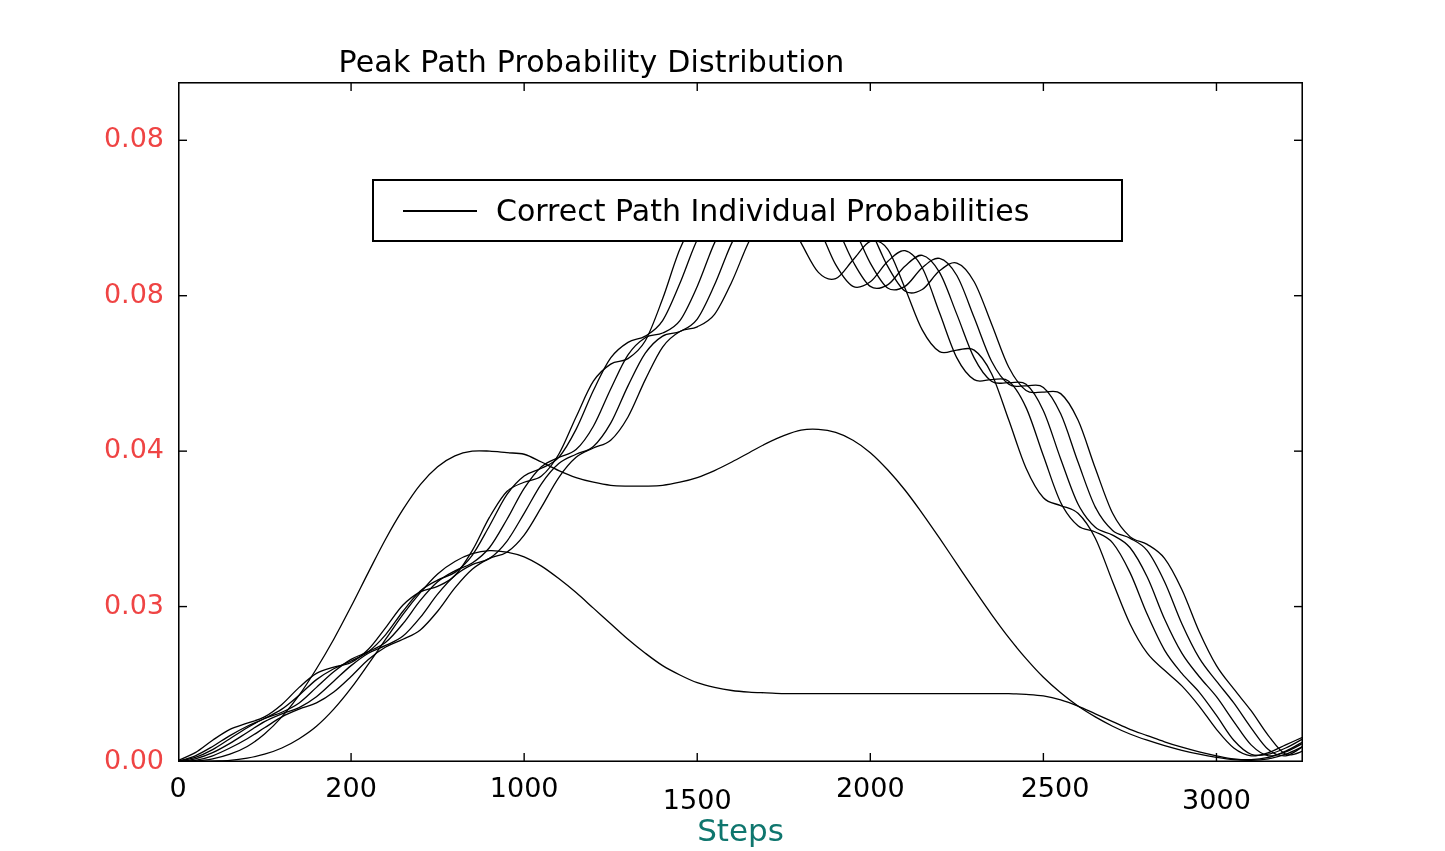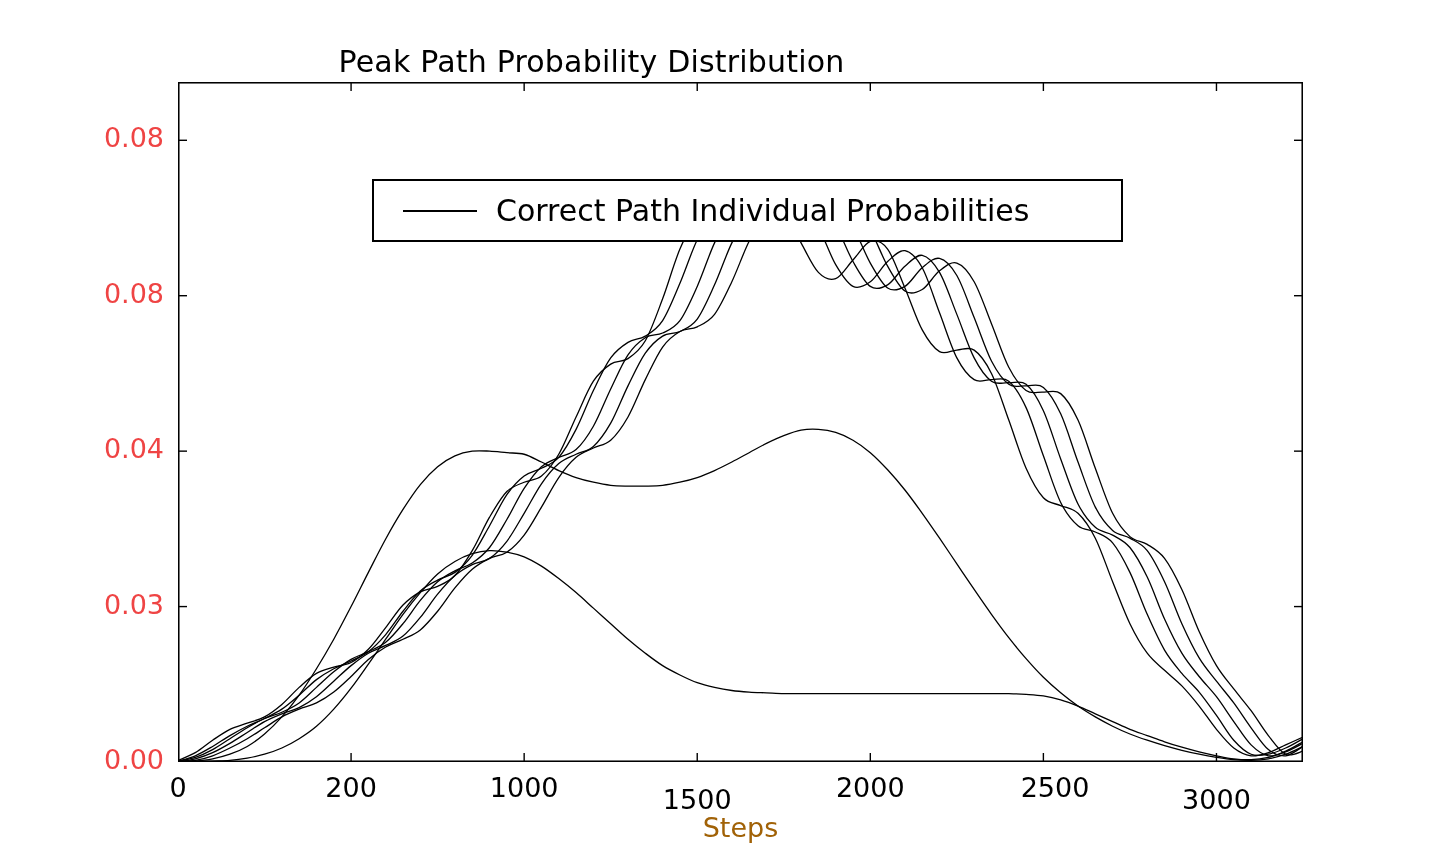--- a/index.html
+++ b/index.html
@@ -44,22 +44,22 @@
     width: 1125px;
     height: 680px;
     display: block;
   }
   #xlabel {
     position: absolute;
     left: 178px;
     top: 812px;
     width: 1125px;
     text-align: center;
-    font-size: 27px;
-    color: #a16207;
+    font-size: 31px;
+    color: #0f766e;
     white-space: nowrap;
   }
   .ytick-label {
     position: absolute;
     right: 0;
     text-align: center;
     font-size: 27px;
     color: #ef4444;
     white-space: nowrap;
   }

